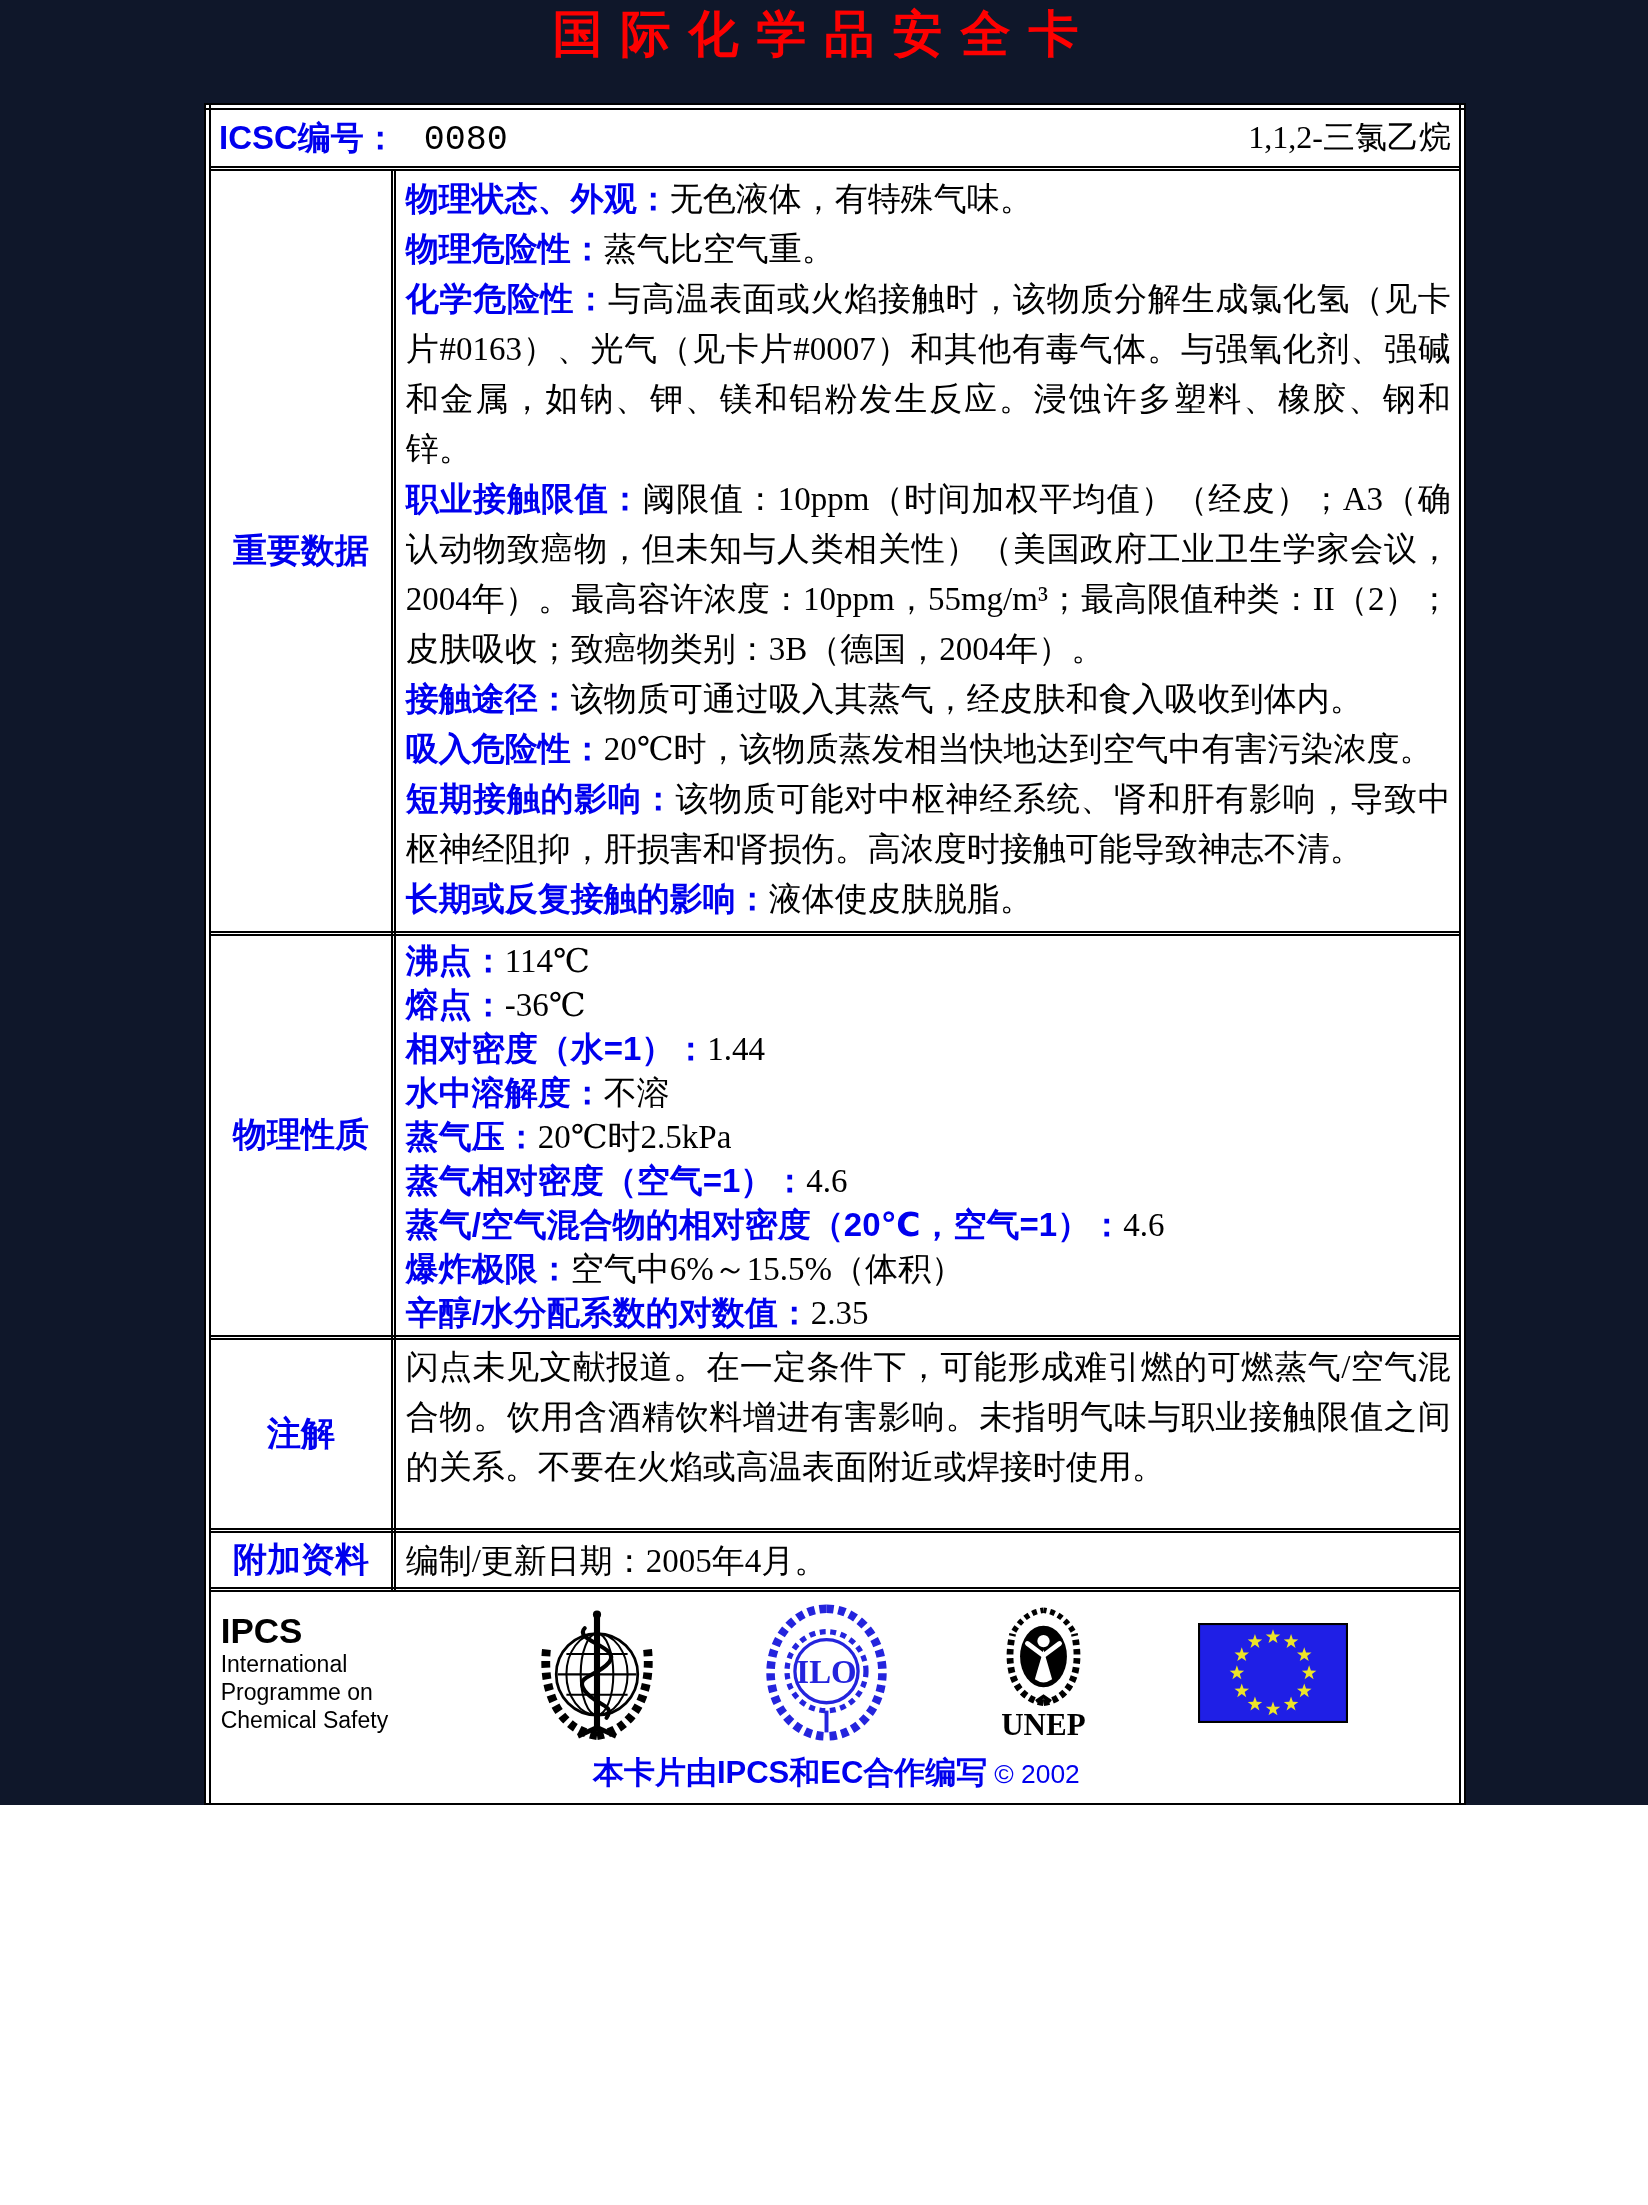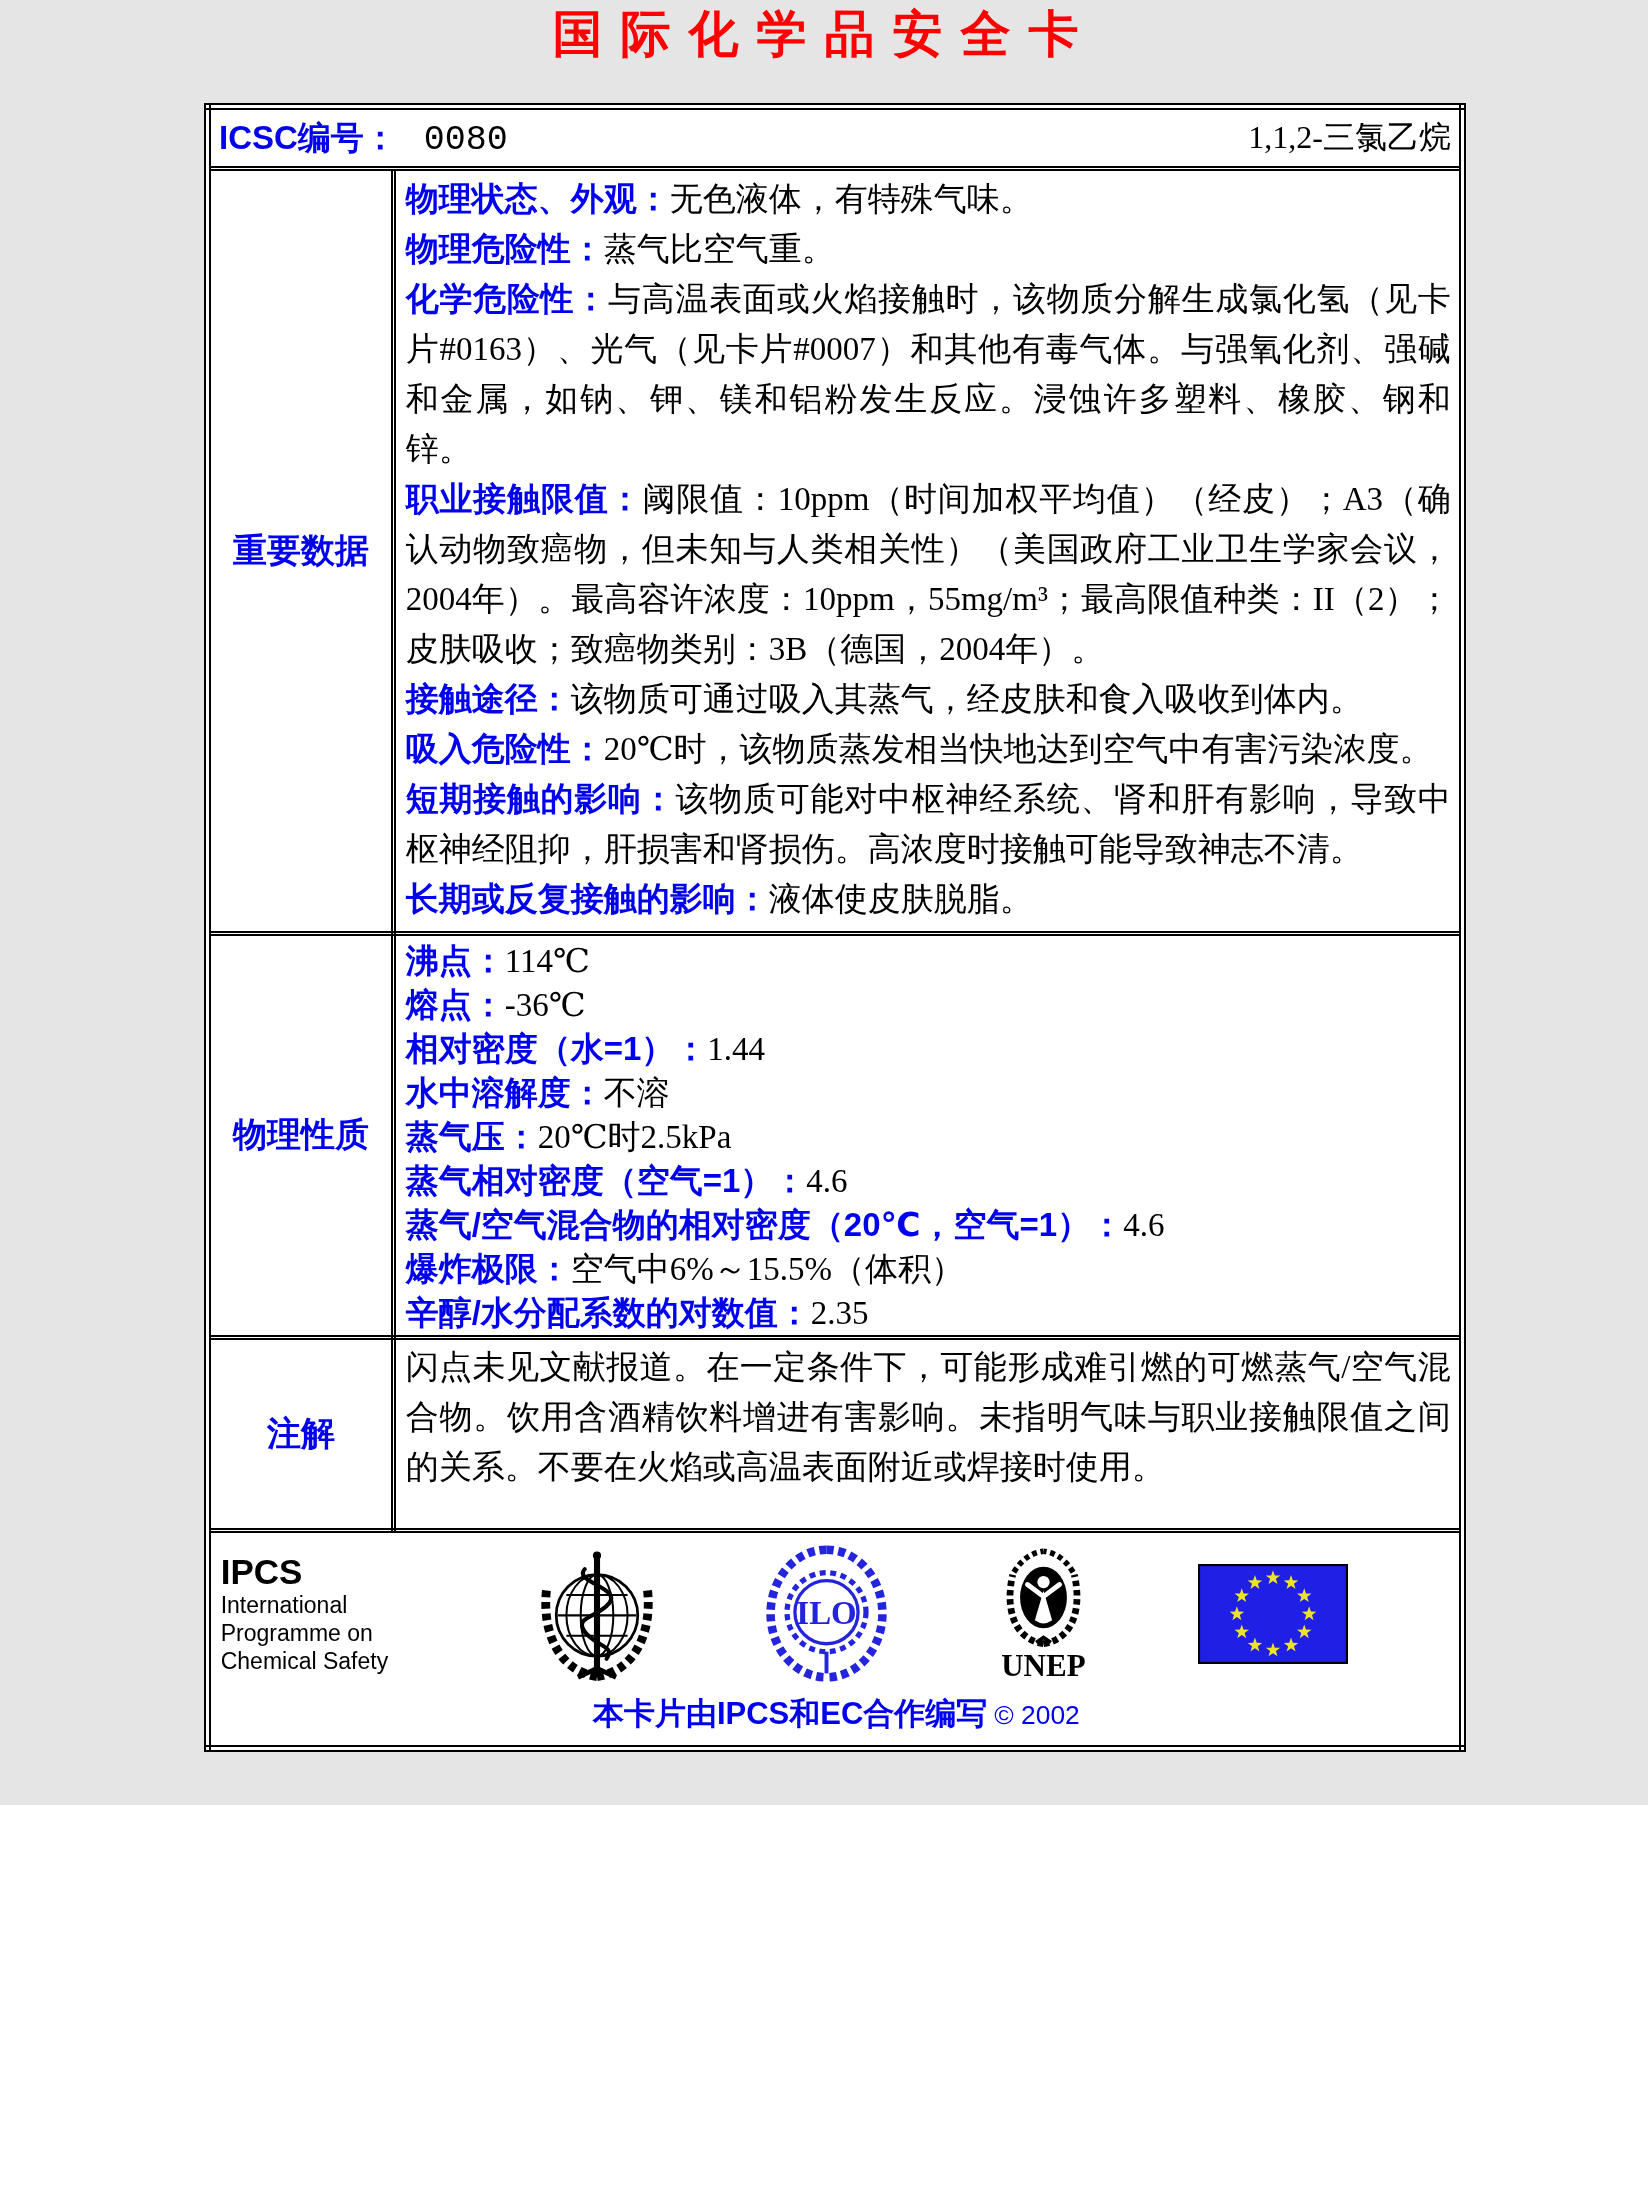--- a/index.html
+++ b/index.html
@@ -1,16 +1,16 @@
 <!DOCTYPE html>
 <html style="font-size:11px"><head>
 <meta charset="utf-8">
 <style>
   html,body{margin:0;padding:0;background:#fff;}
-  .page{position:relative;width:1649px;height:1805px;background:#e5e5e5;overflow:hidden;
+  .page{position:relative;width:1649px;height:1805px;background:#0f172a;overflow:hidden;
         font-family:"Liberation Serif","DejaVu Serif",serif;color:#000;}
   .title{position:absolute;top:1.4px;left:0;width:100%;text-align:center;
          font-family:"Liberation Sans","DejaVu Sans",sans-serif;
          font-size:50px;font-weight:bold;color:#FE0000;letter-spacing:18px;}
   table.card{position:absolute;left:204px;top:103px;width:1262px;
              border-collapse:collapse;table-layout:fixed;background:#fff;
              border:7.6px double #000;}
   table.card td{border:5.6px double #000;}
   td.lab{text-align:center;vertical-align:middle;color:#0000EE;font-weight:bold;
          font-family:"Liberation Sans","DejaVu Sans",sans-serif;font-size:34px;}
@@ -101,20 +101,26 @@
       </tr>
 
 
       <tr class="r4">
         <td class="lab">注解</td>
         <td class="con">
           <p>闪点未见文献报道。在一定条件下，可能形成难引燃的可燃蒸气/空气混合物。饮用含酒精饮料增进有害影响。未指明气味与职业接触限值之间的关系。不要在火焰或高温表面附近或焊接时使用。</p>
         </td>
       </tr>
 
+      <tr class="r5">
+        <td class="lab">附加资料</td>
+        <td class="con">
+          <p>编制/更新日期：2005年4月。</p>
+        </td>
+      </tr>
 
       <tr>
         <td colspan="2" class="logos">
           <div class="logo-row">
 
             <div class="ipcs">
               <div class="acr">IPCS</div>
               <div class="ln">International</div>
               <div class="ln">Programme on</div>
               <div class="ln">Chemical Safety</div>

